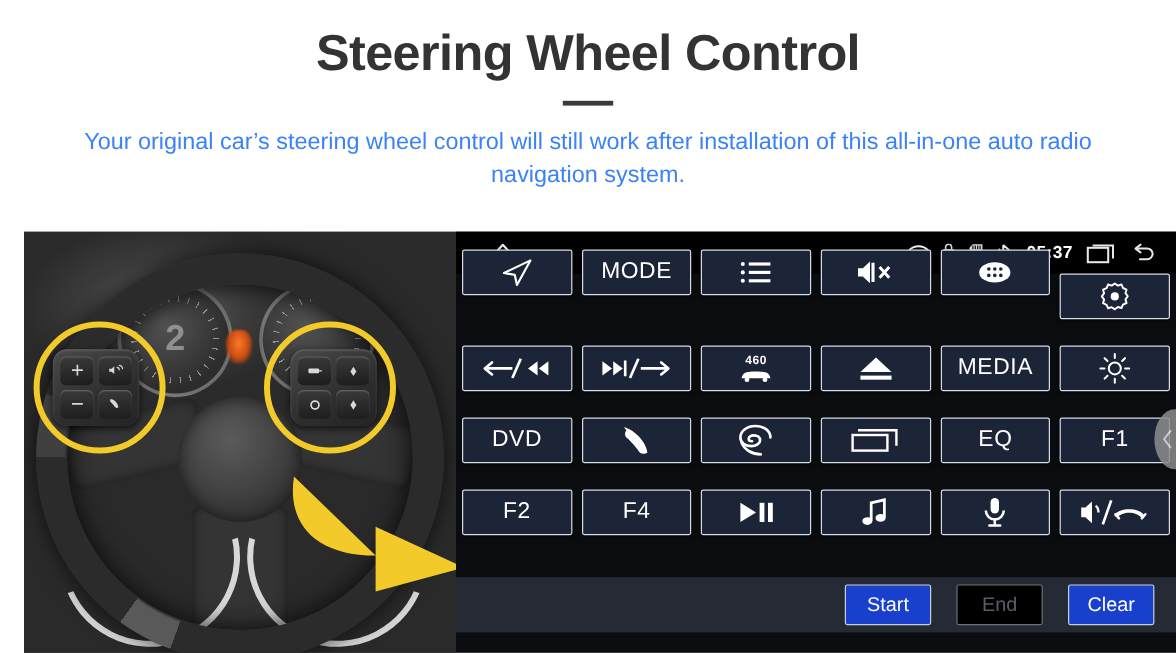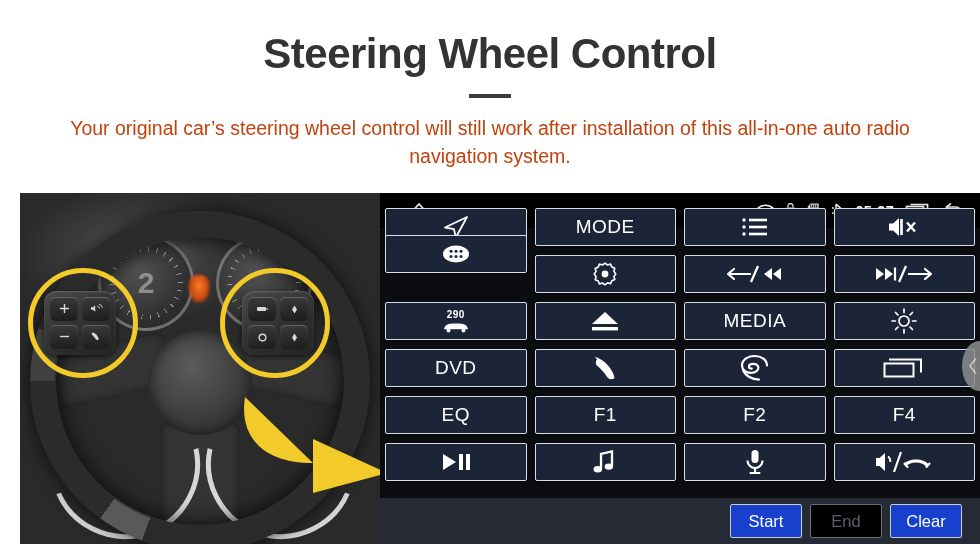--- a/index.html
+++ b/index.html
@@ -11,31 +11,30 @@
   }
 
   
   .header { width: 980px; padding-top: 22px; text-align: center; background:#fff; }
   .page-title {
     font-size: 42px;
     font-weight: bold;
     color: #333333;
     letter-spacing: -0.5px;
     line-height: 1.05;
-    margin-top: 10px;
   }
   .title-rule {
     width: 42px; height: 4px; background: #3a3a3a;
     margin: 18px auto 0 auto;
   }
   .subtitle {
     margin: 16px auto 0 auto;
     width: 920px;
     font-size: 19.5px;
-    color: #c2410c;
+    color: #3b82f6;
     line-height: 1.45;
     text-align: center;
   }
 
   
   .content {
     position: absolute; left: 0; top: 193px;
     width: 980px; height: 351px;
     display: flex;
   }
@@ -166,44 +165,44 @@
     display:flex; align-items:center; gap: 11px;
   }
   .sb-clock { color:#ffffff; font-size:14.5px; font-weight:bold; letter-spacing:.3px; }
   .sb-ico { display:flex; align-items:center; }
 
   .grid {
     position:absolute; left: 0; top: 35px;
     width: 600px;
     padding: 0 5px;
     display: grid;
-    grid-template-columns: repeat(4, 1fr);
-    gap: 9px 8px;
+    grid-template-columns: repeat(6, 1fr);
+    gap: 22px 8px;
   }
   .btn {
     height: 38px;
     background: #1c2438;
     border: 1.5px solid #d9dde6;
     border-radius: 2px;
     display:flex; align-items:center; justify-content:center;
     color:#ffffff;
     font-size: 19px;
     letter-spacing: .5px;
     box-shadow: 0 1px 2px rgba(0,0,0,.6);
     overflow:hidden;
   }
   .btn.row-first { height: 38px; margin-top: -20px; }
   .btn svg { display:block; }
   .btn.empty { background: transparent; border: none; box-shadow:none; }
 
   .bottom-bar {
-    position:absolute; left:0; bottom:0; width:600px; height:46px;
+    position:absolute; left:0; bottom:17px; width:600px; height:46px;
     background:#252a35;
     display:flex; align-items:center; justify-content:flex-end;
-    padding-right: 18px; gap: 8px;
+    padding-right: 18px; gap: 21px;
   }
   .act-btn {
     width: 72px; height: 34px;
     border: 1.5px solid #c9cdd6;
     border-radius: 2px;
     background: #1840cc;
     color:#ffffff;
     font-size: 16.5px;
     display:flex; align-items:center; justify-content:center;
   }
@@ -429,21 +428,21 @@
             <path d="M4 4v12l8-6zM13 4v12l8-6z" fill="#fff"></path>
             <path d="M23 3.5v13" stroke="#fff" stroke-width="2.2"></path>
             <path d="M34 2 27 18" stroke="#fff" stroke-width="2.2"></path>
             <path d="M36 10h22" stroke="#fff" stroke-width="2.2"></path>
             <path d="M53 5l6 5-6 5" stroke="#fff" stroke-width="2.2" fill="none" stroke-linejoin="round" stroke-linecap="round"></path>
           </svg>
       </div>
 
       <div class="btn">
         <div class="icon-360">
-          <span class="lbl">290</span>
+          <span class="lbl">460</span>
           <svg width="30" height="12" viewBox="0 0 30 12">
               <path d="M3 8.2c0-1 1.2-3.6 2.6-4.3C7.4 3 10 2.6 15 2.6s7.6.4 9.4 1.3c1.4.7 2.6 3.3 2.6 4.3z" fill="#fff"></path>
               <circle cx="7.5" cy="9.4" r="2" fill="#fff"></circle>
               <circle cx="22.5" cy="9.4" r="2" fill="#fff"></circle>
             </svg>
         </div>
       </div>
       <div class="btn">
         <svg width="36" height="24" viewBox="0 0 36 24">
             <path d="M18 3 31 15H5z" fill="#fff"></path>

